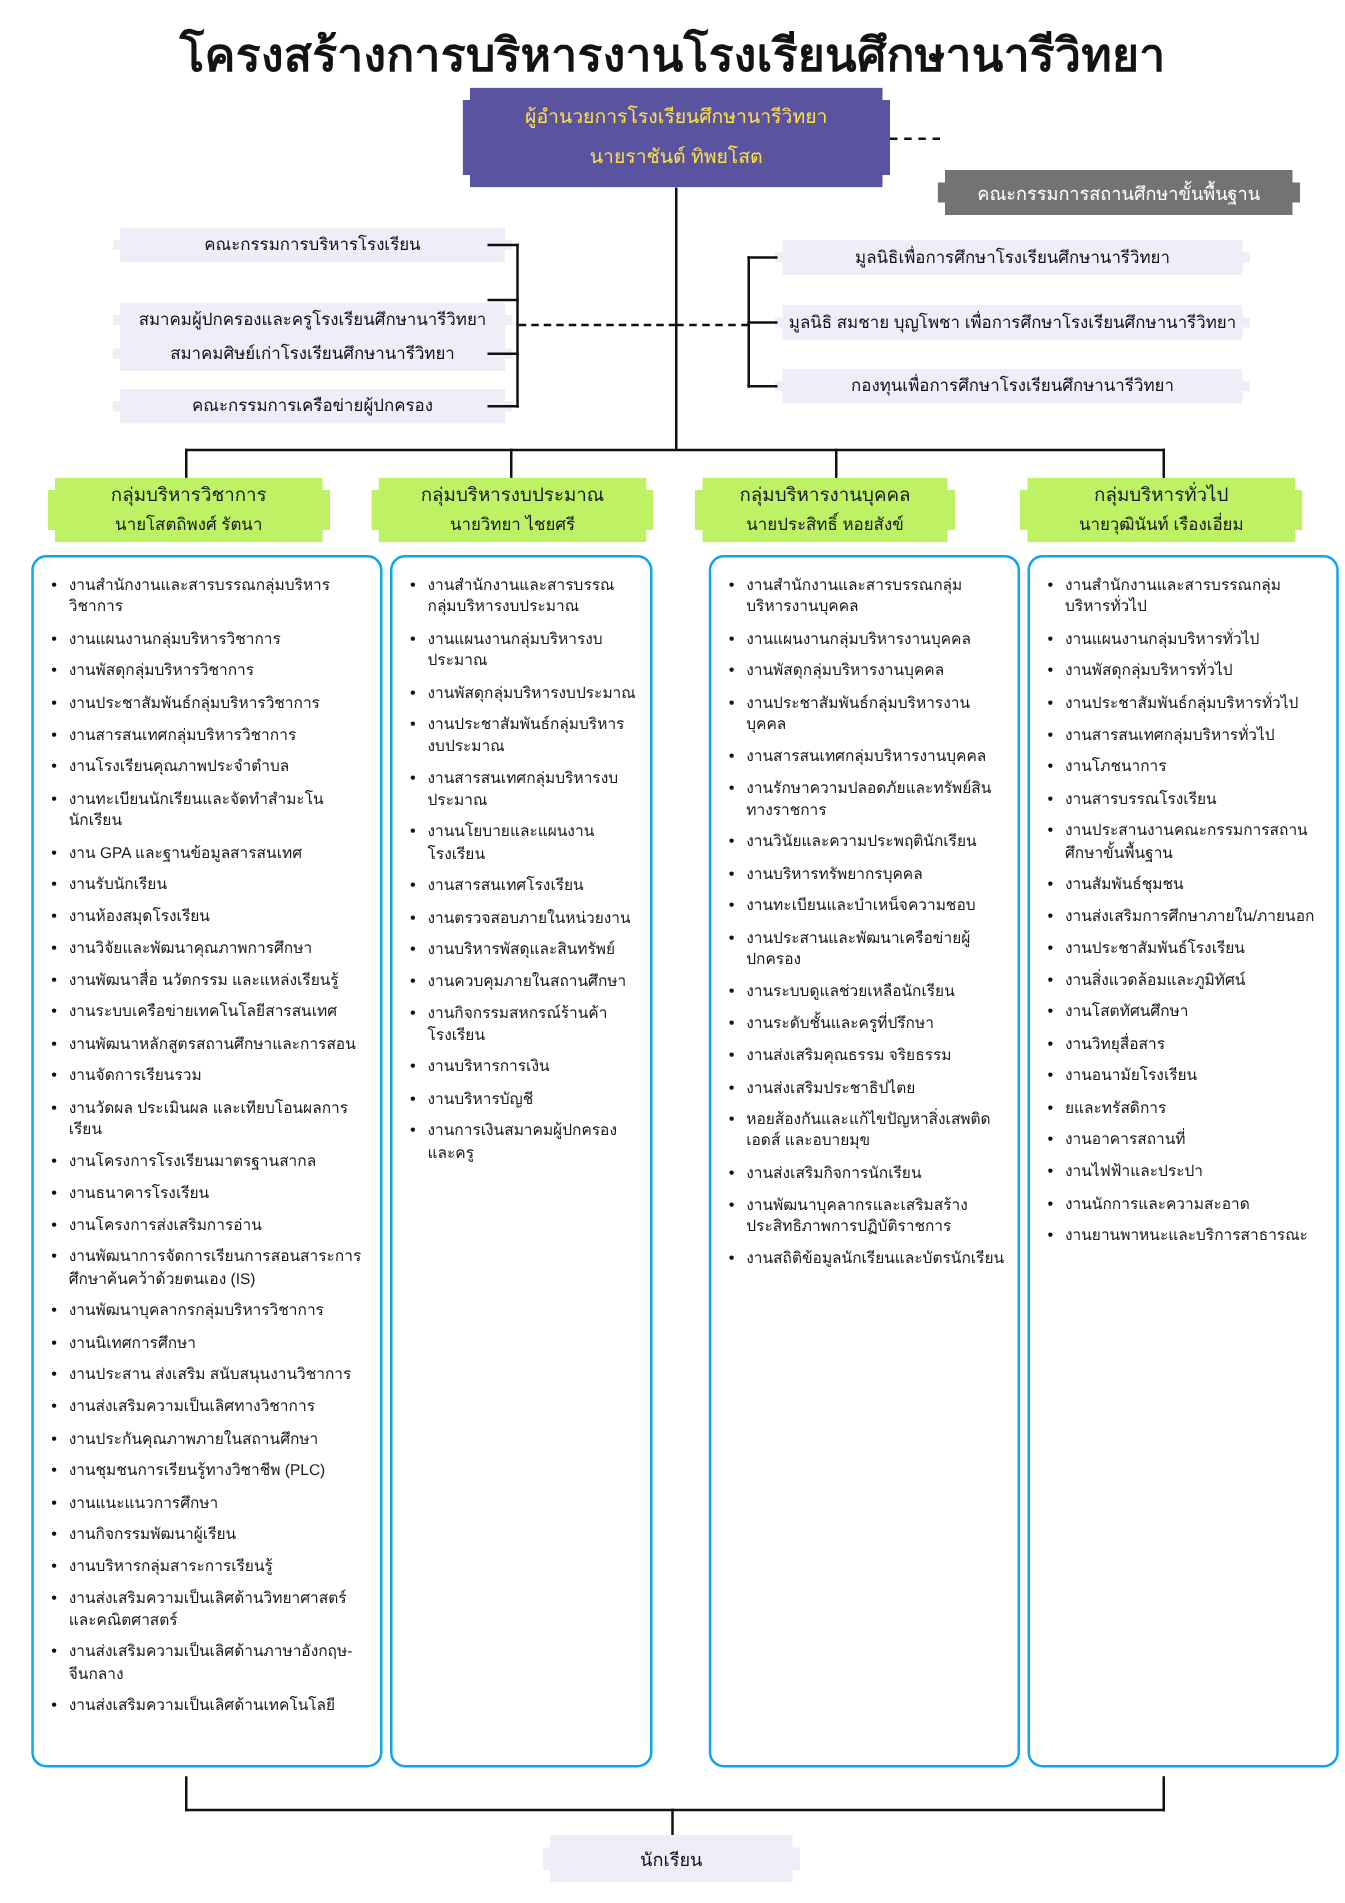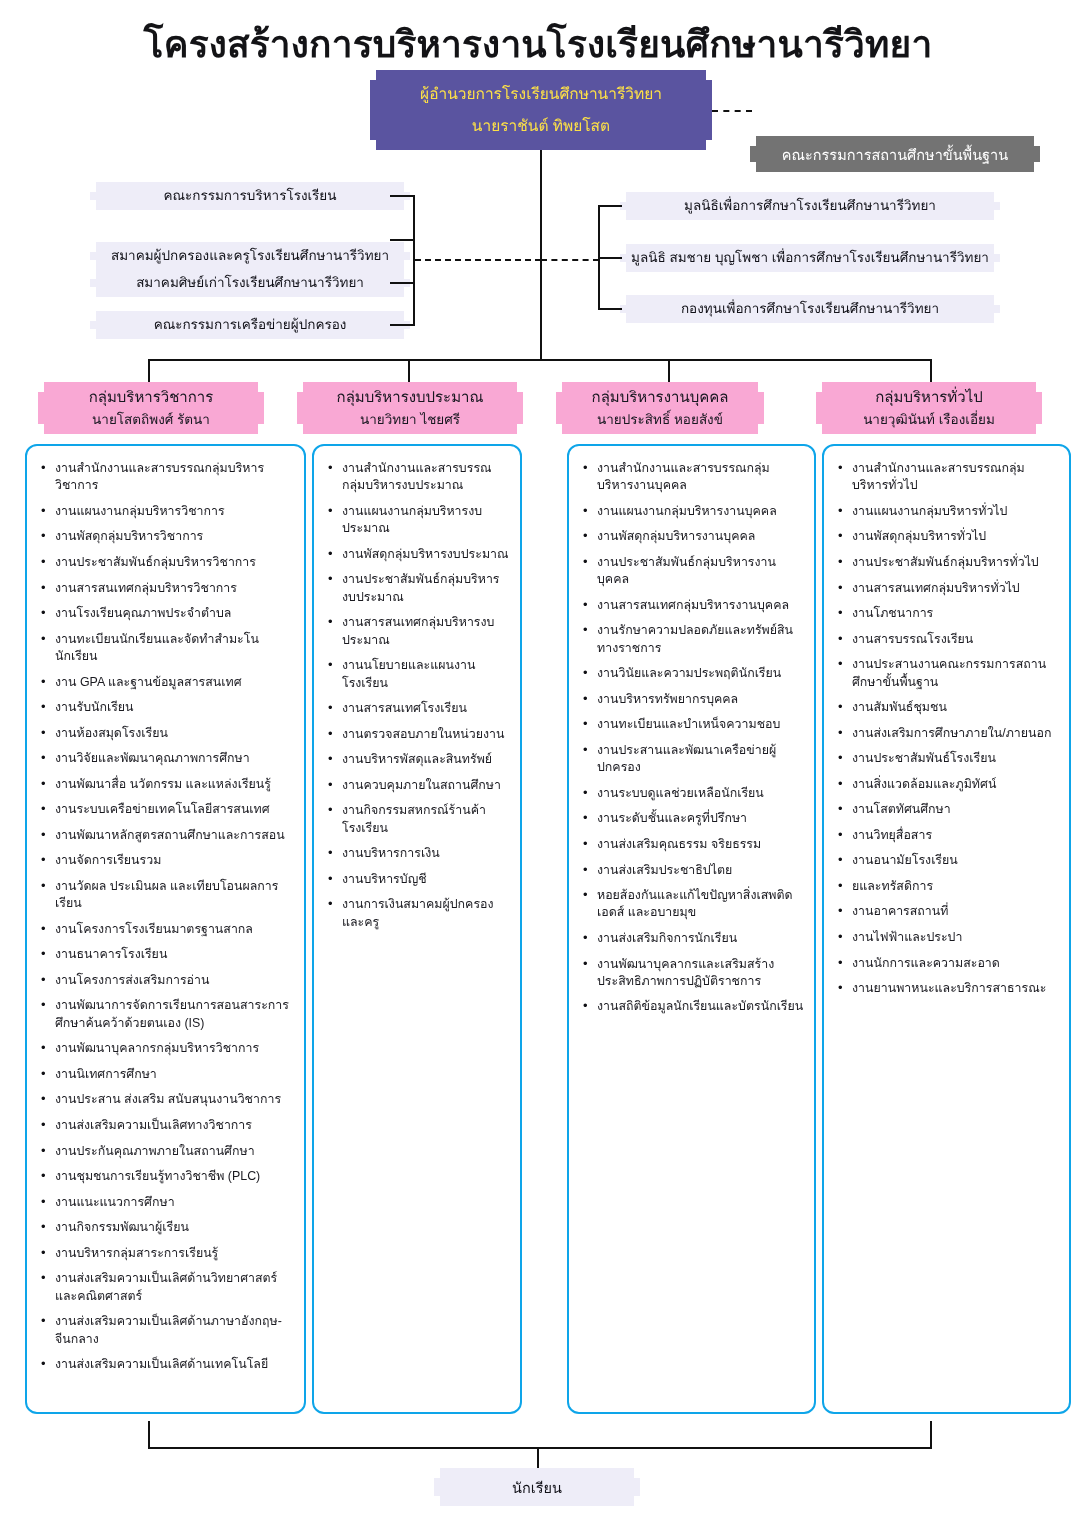--- a/index.html
+++ b/index.html
@@ -59,21 +59,21 @@
   
   .pill{
     background:#eeedf8;color:#111118;
     font-size:13.5px;
     padding:3px 10px;
     line-height:1.3;
   }
 
   
   .dept{
-    background:#f9a8d4;color:#171720;
+    background:#bef264;color:#171720;
     font-size:15px;line-height:1.35;
     top:382px;height:52px;
     padding:4px 8px;
   }
   .dept .sub{font-size:13.5px;margin-top:3px;}
 
   
   .panel{
     position:absolute;
     top:444px;

